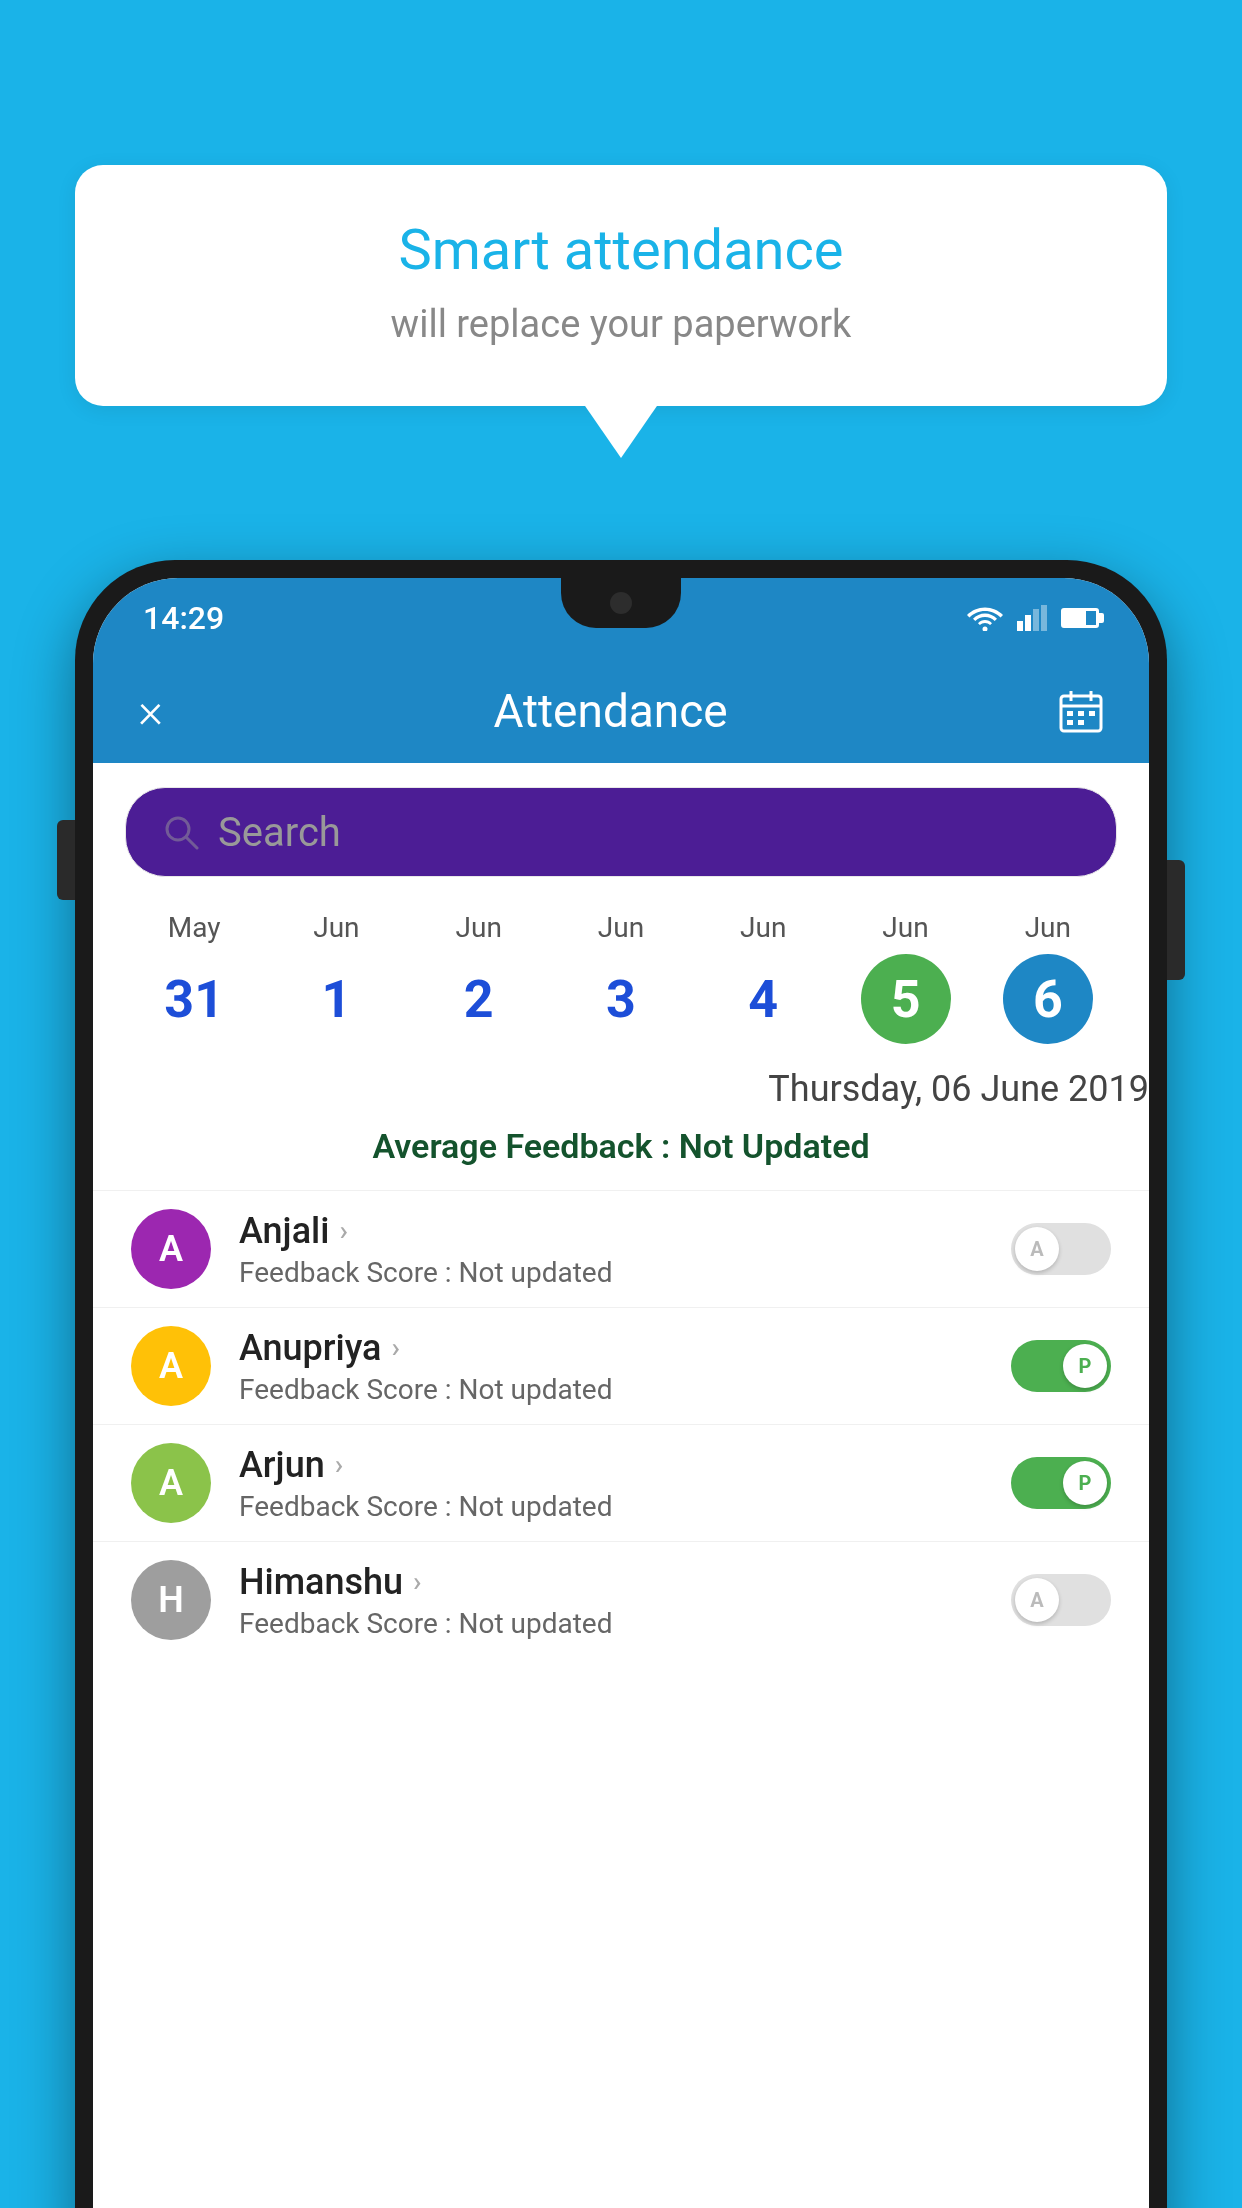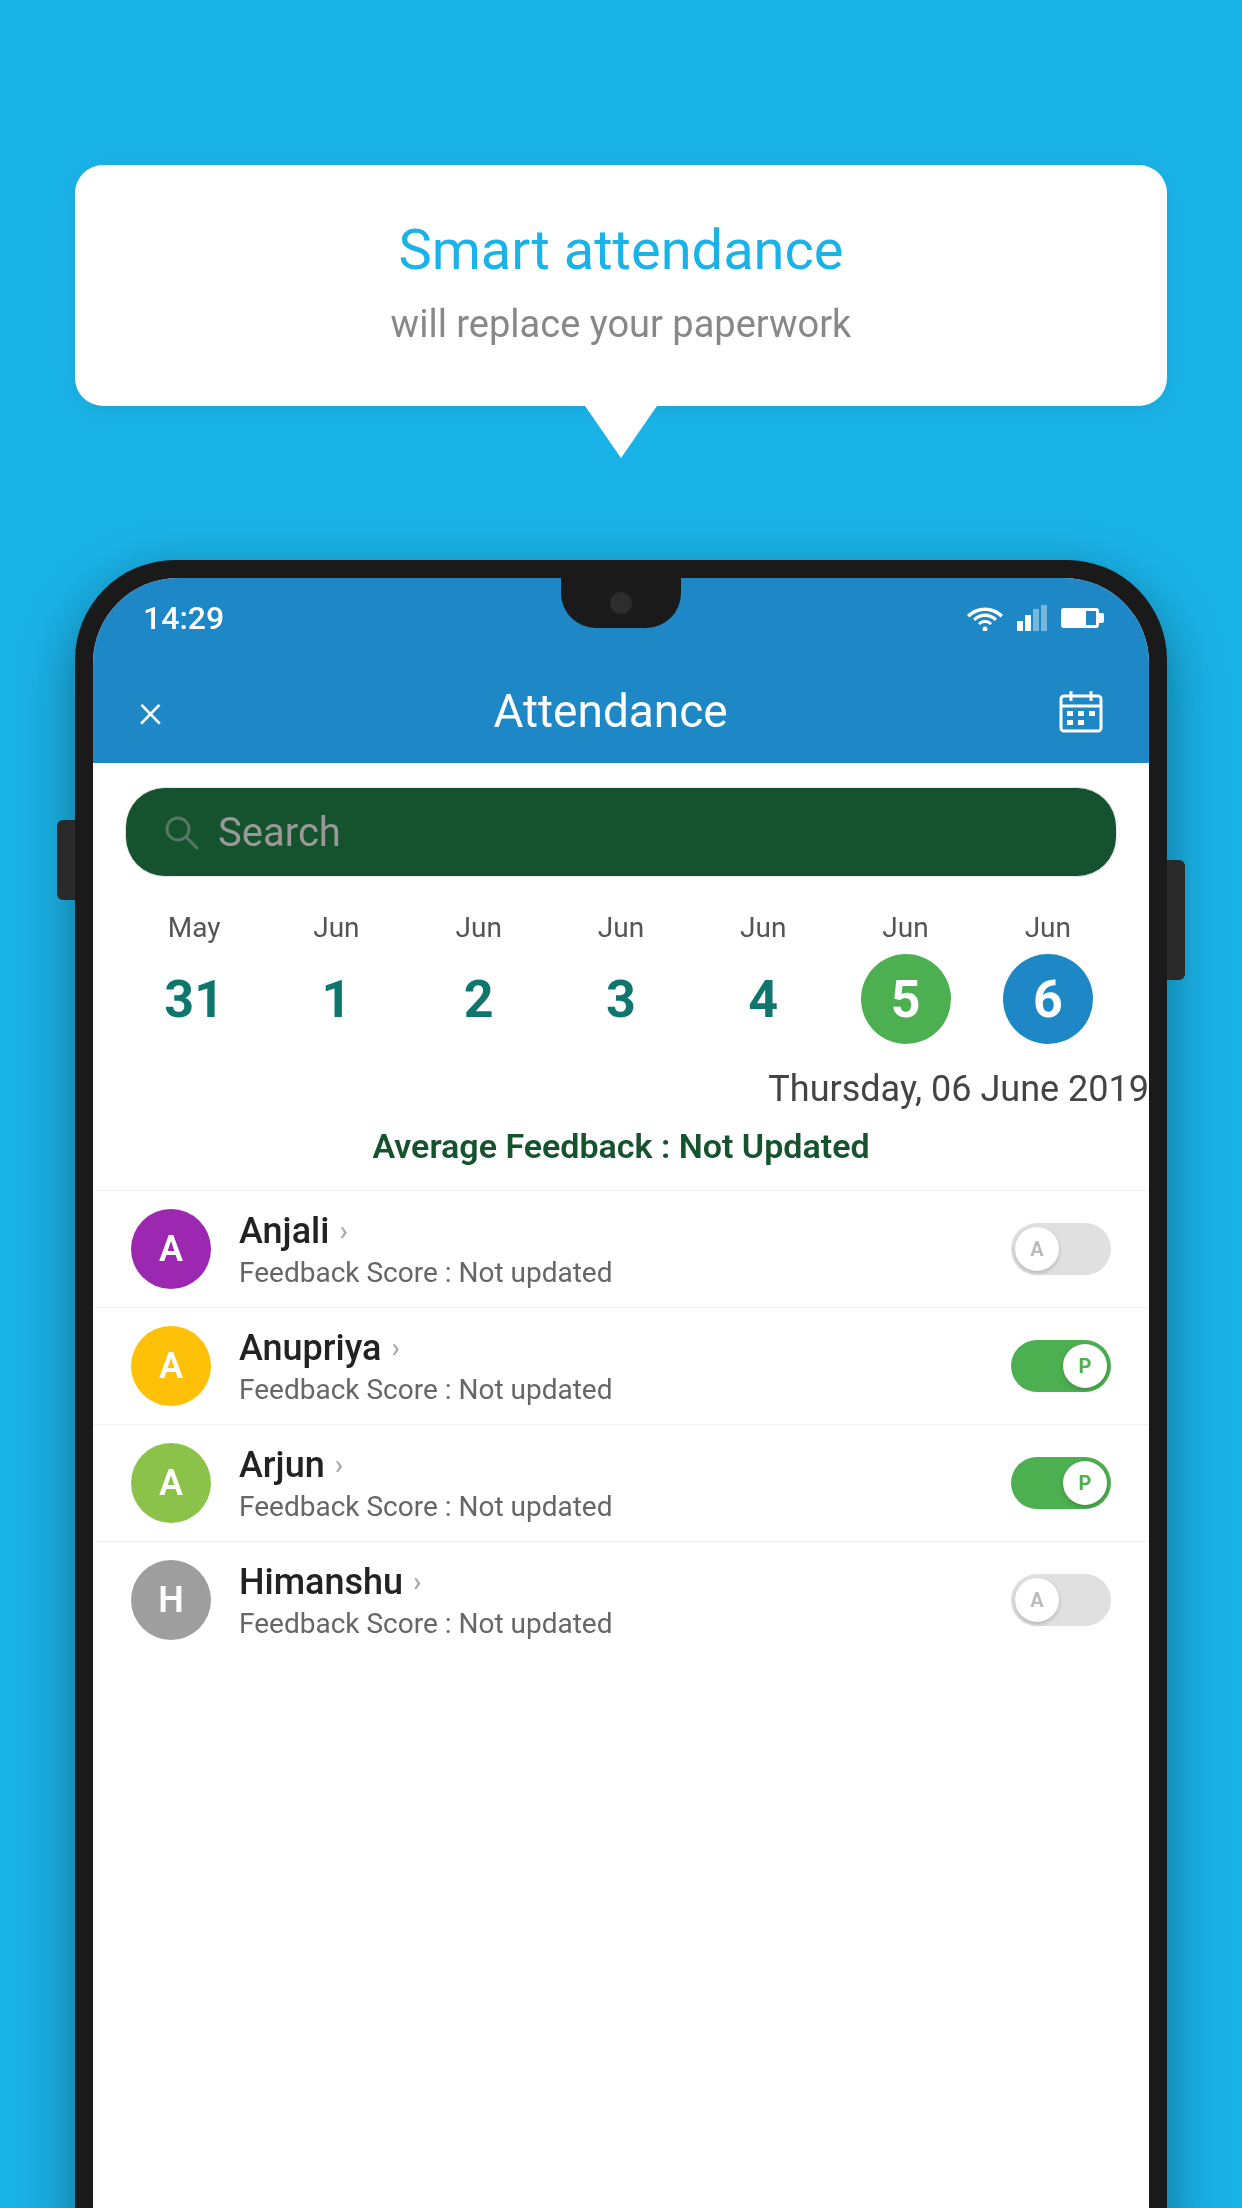--- a/index.html
+++ b/index.html
@@ -211,21 +211,21 @@
     }
 
     .header-calendar {
       width: 46px;
       height: 46px;
     }
 
     
     .search-bar {
       margin: 24px 32px;
-      background: #14532d;
+      background: #4c1d95;
       border-radius: 40px;
       height: 90px;
       display: flex;
       align-items: center;
       padding: 0 36px;
       gap: 18px;
       border: 1px solid #e8e8e8;
       text-align: right;
     }
 
@@ -258,21 +258,21 @@
 
     .cal-month {
       font-size: 28px;
       color: #555;
       font-weight: 400;
     }
 
     .cal-date {
       font-size: 52px;
       font-weight: 700;
-      color: #0f766e;
+      color: #1d4ed8;
       width: 90px;
       height: 90px;
       display: flex;
       align-items: center;
       justify-content: center;
       border-radius: 50%;
     }
 
     .cal-date.today {
       background: #4caf50;

